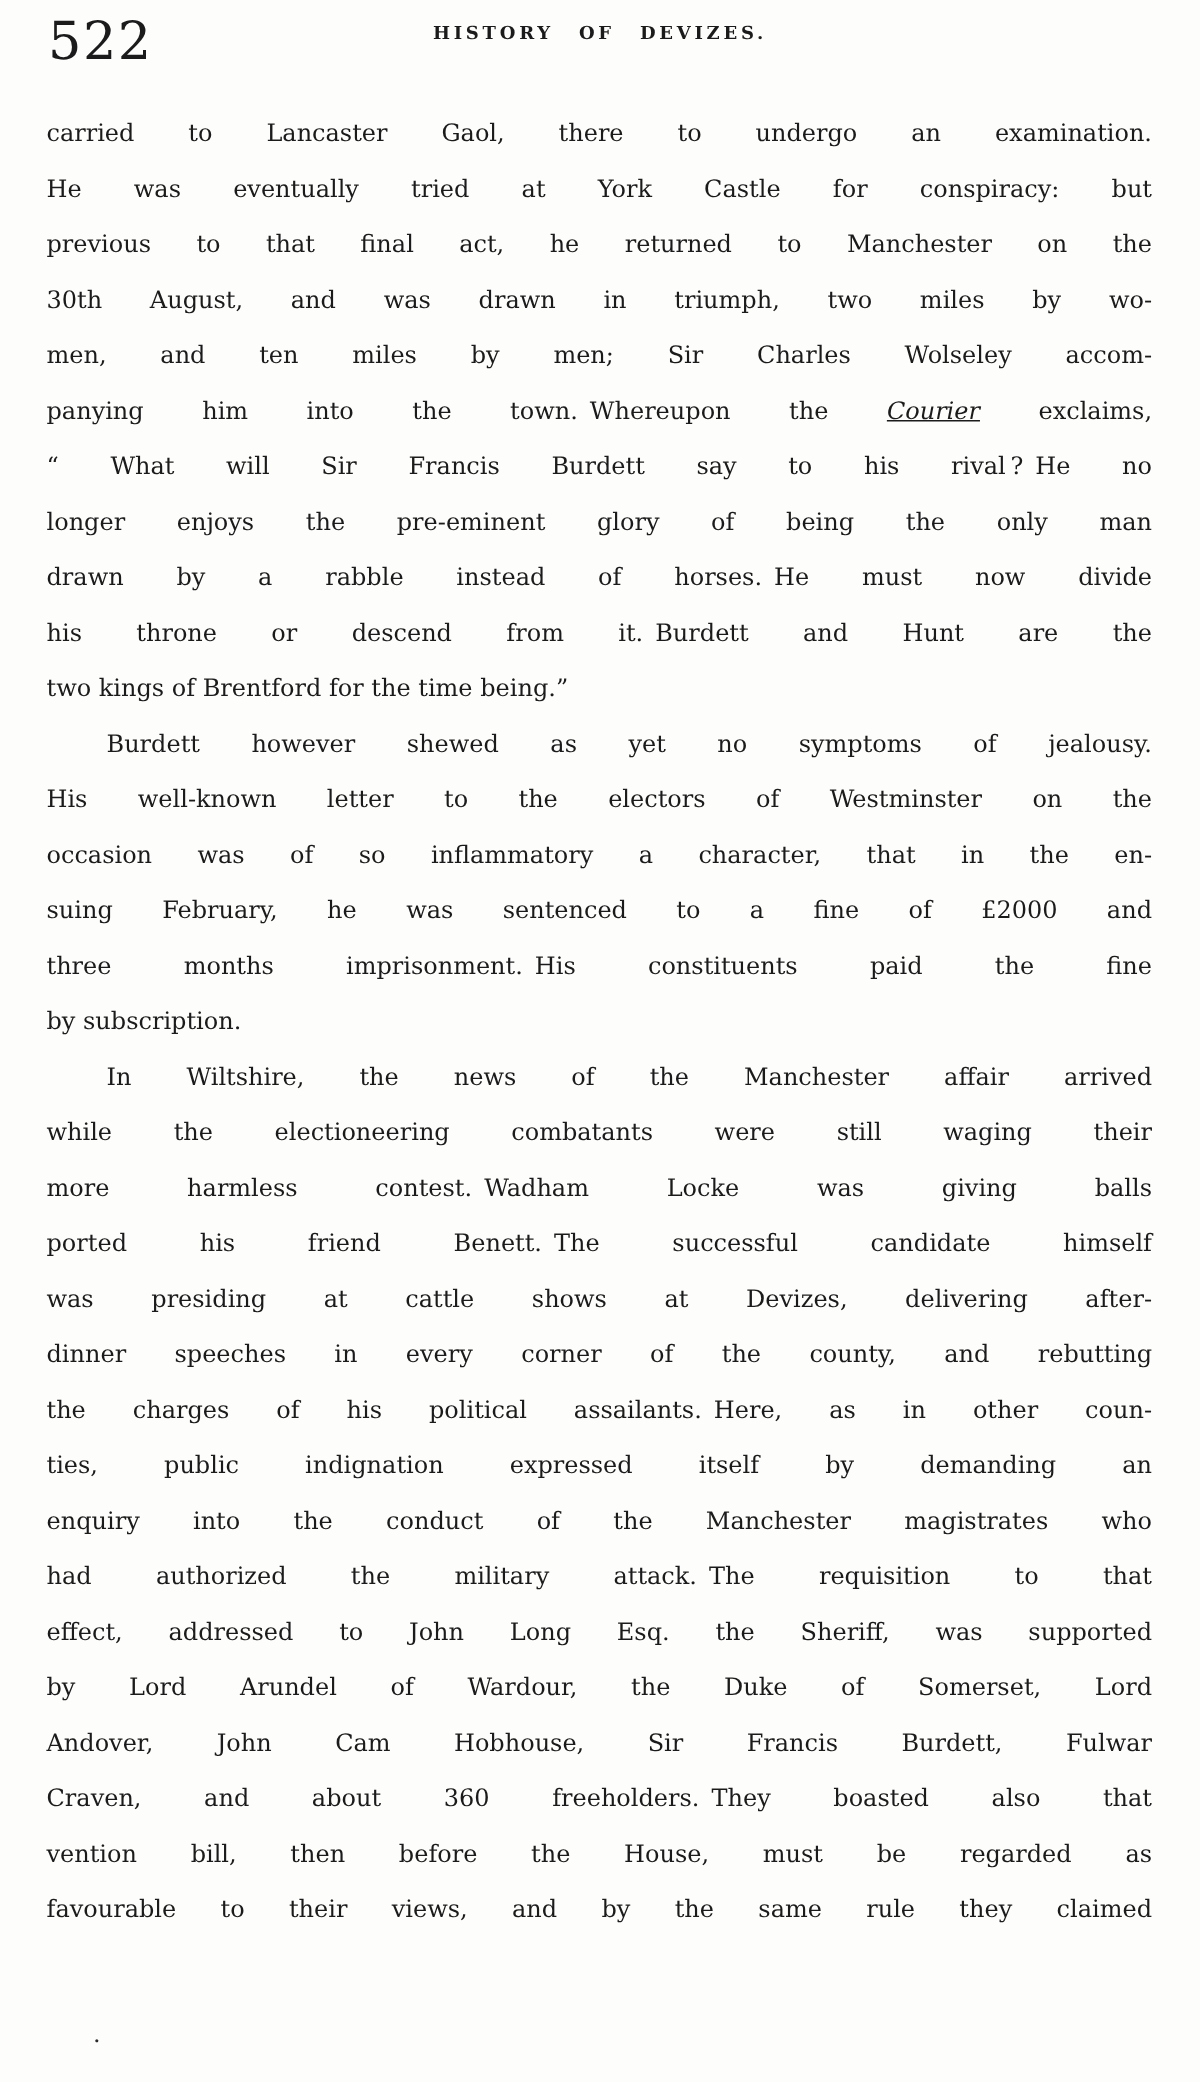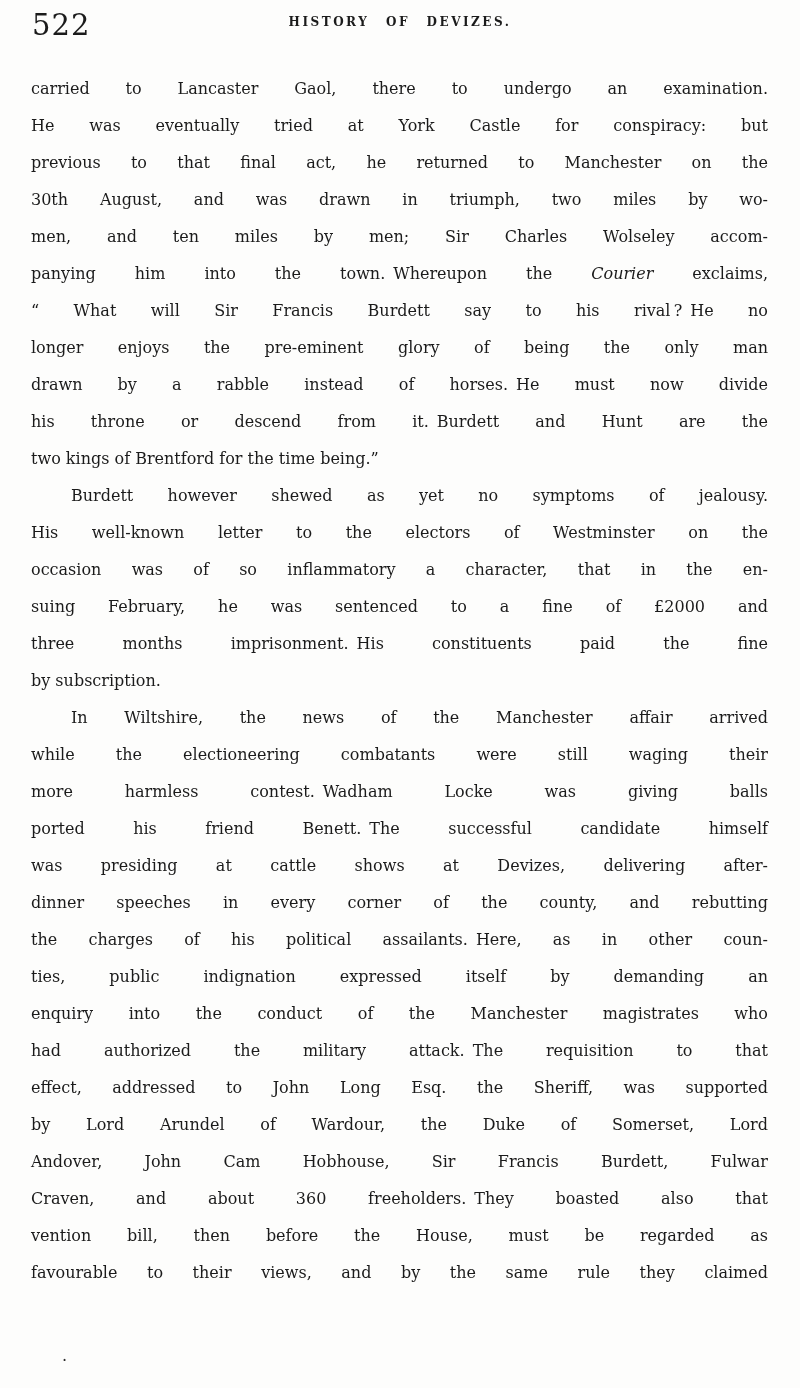--- a/index.html
+++ b/index.html
@@ -20,21 +20,21 @@
     position: absolute;
     top: 0;
     left: 0;
     width: 100%;
     height: 44px;
   }
   .pagenum {
     position: absolute;
     top: 8px;
     left: 32px;
-    font-size: 29px;
+    font-size: 35px;
     letter-spacing: 1px;
   }
   .running {
     position: absolute;
     top: 15px;
     left: 0;
     width: 100%;
     text-align: center;
     font-size: 12px;
     font-weight: bold;
@@ -57,20 +57,21 @@
   }
   .line.just {
     text-align: justify;
     text-align-last: justify;
   }
   .line.indent {
     padding-left: 40px;
   }
   .line i {
     font-style: italic;
+    text-decoration: underline;
   }
   .speck {
     position: absolute;
     top: 1346px;
     left: 62px;
     font-size: 16px;
     color: #2a2a2a;
   }
 </style>
 </head>

